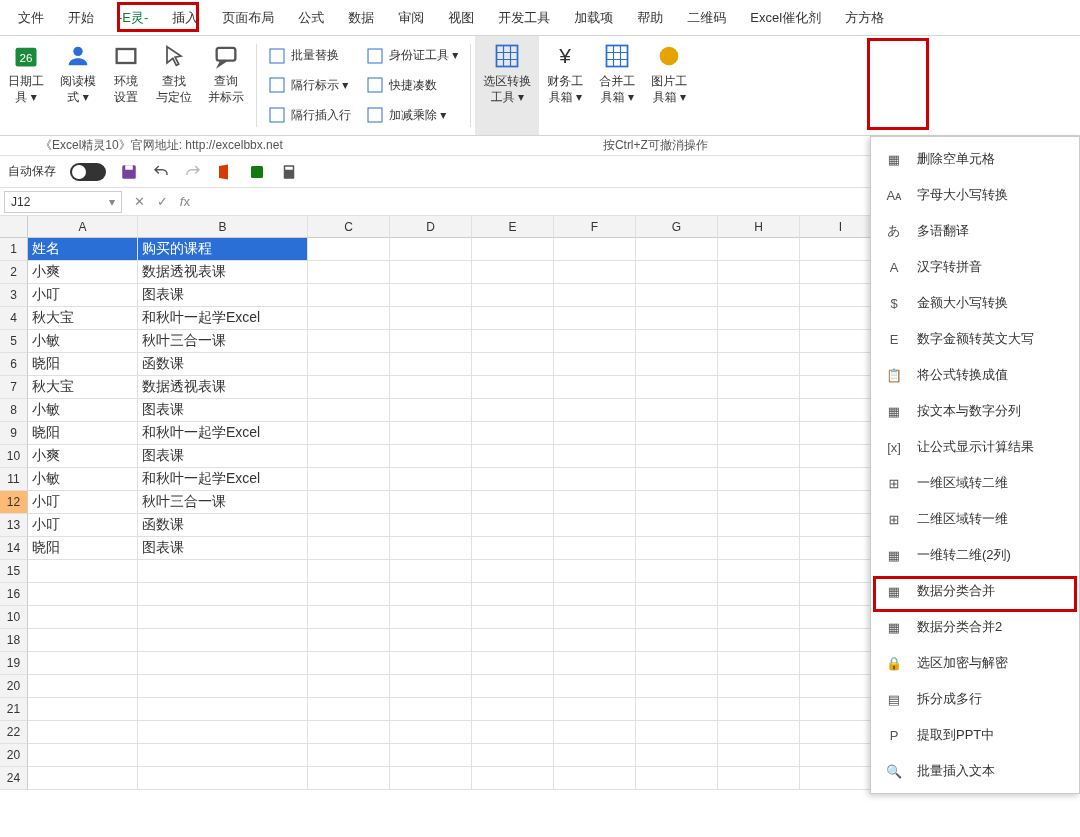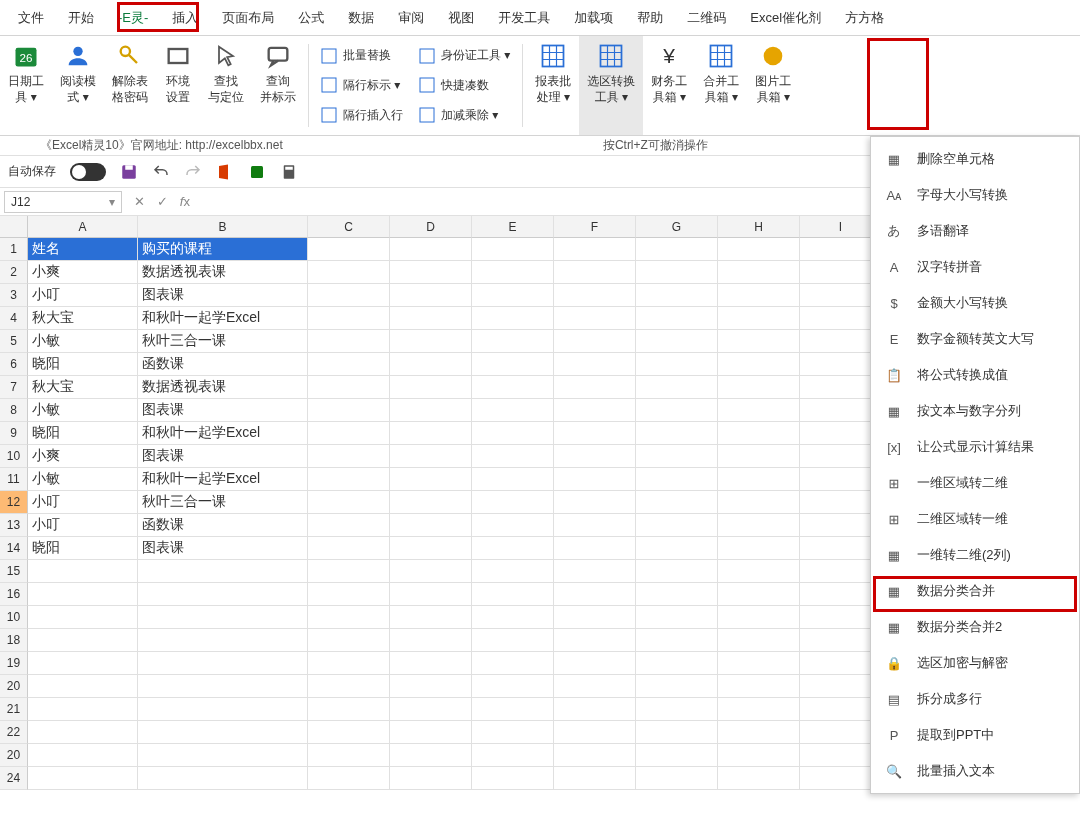--- a/index.html
+++ b/index.html
@@ -80,29 +80,20 @@
           <svg viewBox="0 0 24 24" width="28" height="28">
             <circle cx="12" cy="8" r="4" fill="#2a6fd6"></circle>
             <path d="M4 20c0-4 4-6 8-6s8 2 8 6" fill="#2a6fd6"></path>
           </svg>
         </div>
         <div class="lbl">阅读模<br>式 ▾</div>
       </div>
       <div class="rbtn">
         <div class="ico">
           <svg viewBox="0 0 24 24" width="28" height="28">
-            <circle cx="8" cy="8" r="4" fill="none" stroke="#d4a000" stroke-width="2"></circle>
-            <path d="M11 11l7 7" stroke="#d4a000" stroke-width="2"></path>
-          </svg>
-        </div>
-        <div class="lbl">解除表<br>格密码</div>
-      </div>
-      <div class="rbtn">
-        <div class="ico">
-          <svg viewBox="0 0 24 24" width="28" height="28">
             <rect x="4" y="6" width="16" height="12" fill="none" stroke="#555" stroke-width="2"></rect>
           </svg>
         </div>
         <div class="lbl">环境<br>设置</div>
       </div>
       <div class="rbtn">
         <div class="ico">
           <svg viewBox="0 0 24 24" width="28" height="28">
             <path d="M6 4l12 8-5 1 3 6-2 1-3-6-5 4z" fill="none" stroke="#555" stroke-width="1.5"></path>
           </svg>
@@ -157,29 +148,20 @@
         <div class="mrow">
           <span class="mico"><svg viewBox="0 0 16 16" width="16" height="16">
               <rect x="1" y="1" width="14" height="14" fill="none" stroke="#2a6fd6"></rect>
             </svg></span>
           <span>加减乘除 ▾</span>
         </div>
       </div>
     </div>
   <div style="width:1px;background:#ddd;margin:8px 4px;"></div>
   <div id="ribbon-right" style="display:flex;">
-      <div class="rbtn">
-        <div class="ico">
-          <svg viewBox="0 0 24 24" width="28" height="28">
-            <rect x="3" y="3" width="18" height="18" fill="none" stroke="#2a6fd6" stroke-width="1.5"></rect>
-            <path d="M3 9h18M3 15h18M9 3v18M15 3v18" stroke="#2a6fd6" stroke-width="1"></path>
-          </svg>
-        </div>
-        <div class="lbl">报表批<br>处理 ▾</div>
-      </div>
       <div class="rbtn" style="background: rgb(232, 232, 232);">
         <div class="ico">
           <svg viewBox="0 0 24 24" width="28" height="28">
             <rect x="3" y="3" width="18" height="18" fill="none" stroke="#2a6fd6" stroke-width="1.5"></rect>
             <path d="M3 9h18M3 15h18M9 3v18M15 3v18" stroke="#2a6fd6" stroke-width="1"></path>
           </svg>
         </div>
         <div class="lbl">选区转换<br>工具 ▾</div>
       </div>
       <div class="rbtn">

